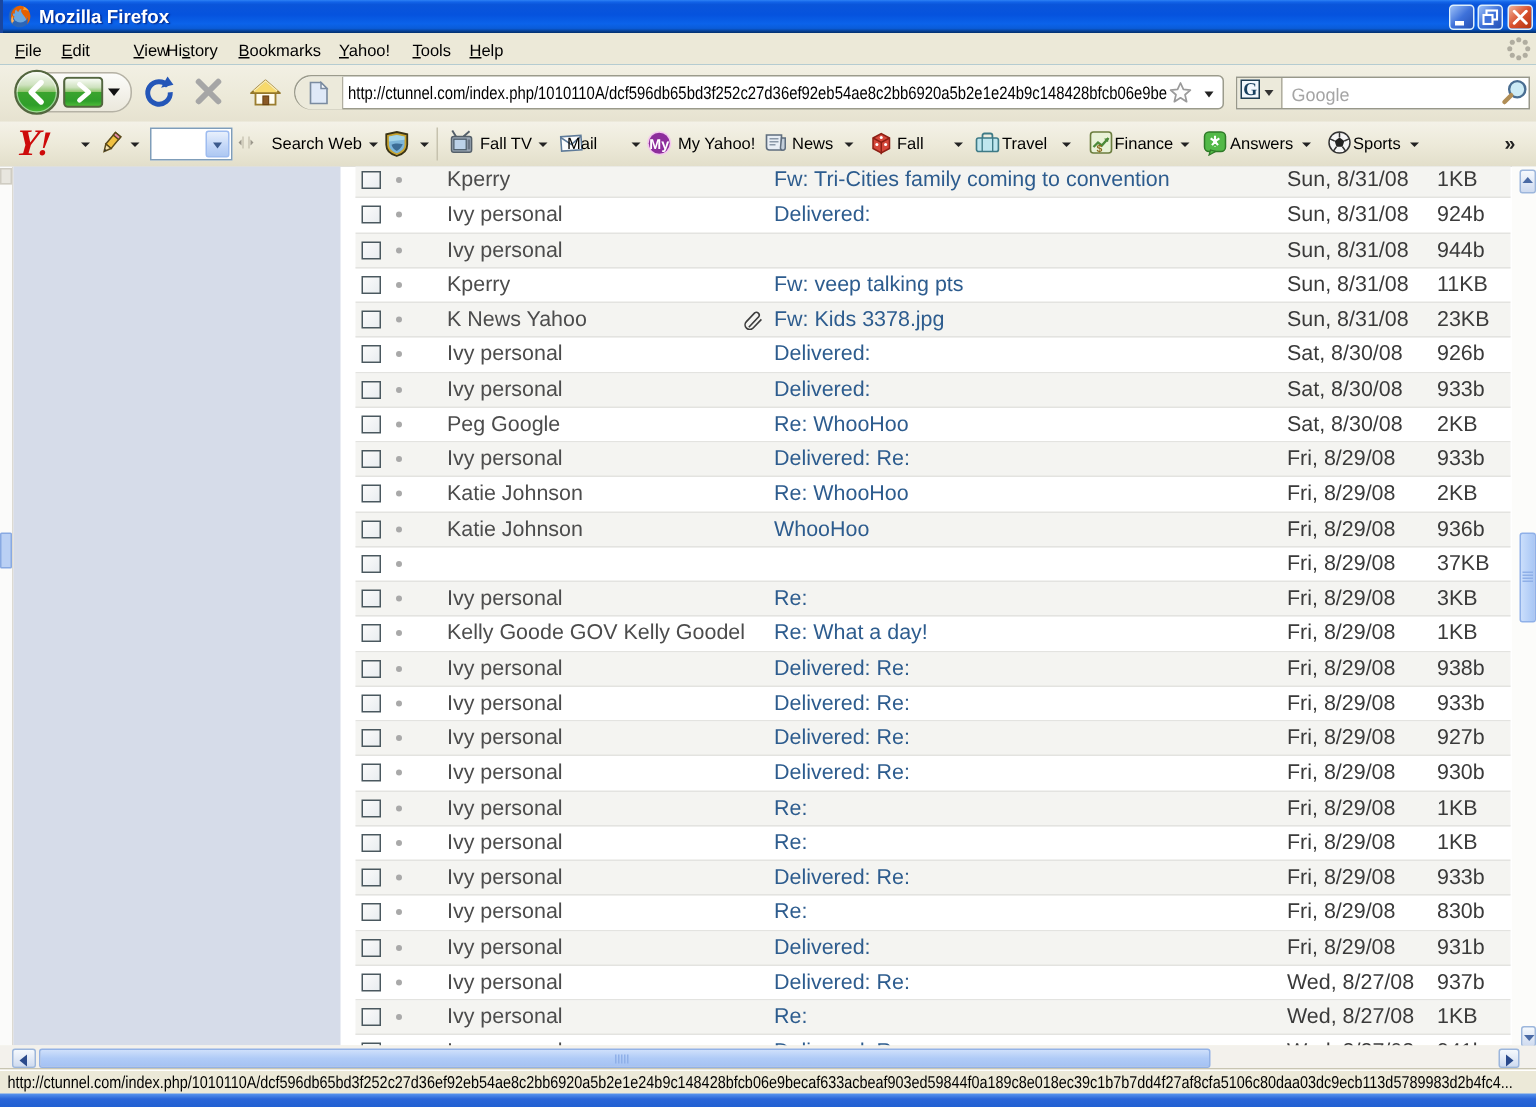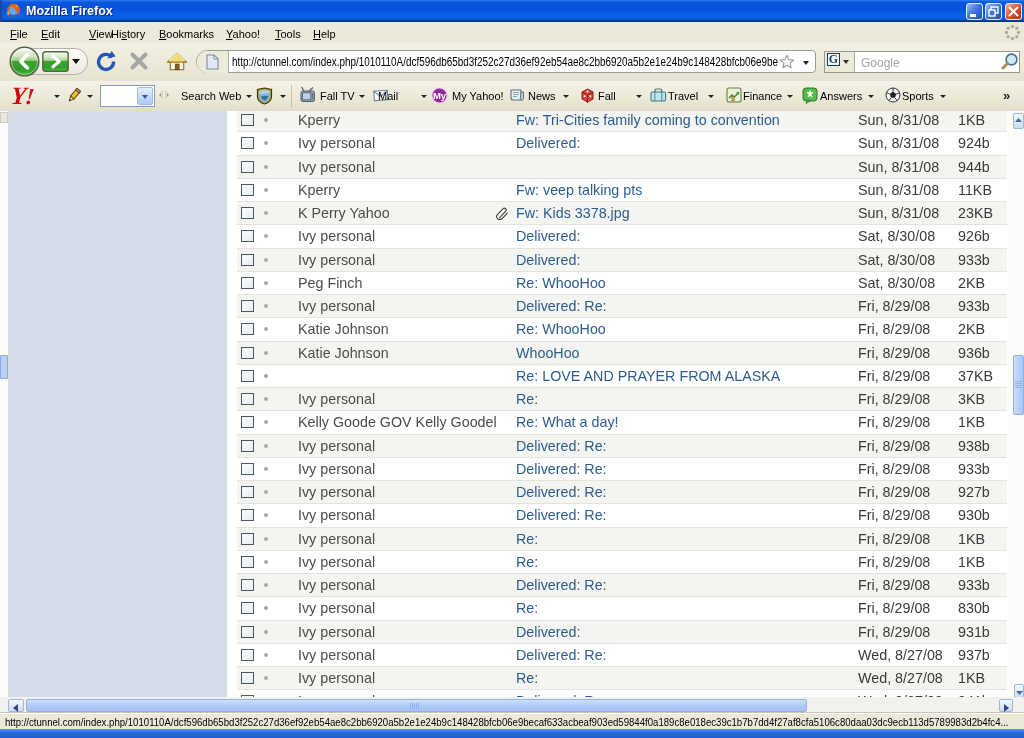--- a/index.html
+++ b/index.html
@@ -318,21 +318,21 @@
         <span class="cb"></span>
         <span class="dot"></span>
         <span class="snd">Kperry</span>
         <span class="sbj">Fw: veep talking pts</span>
         <span class="dt">Sun, 8/31/08</span>
         <span class="sz">11KB</span>
       </div>
 <div class="row g" style="top:93.0px">
         <span class="cb"></span>
         <span class="dot"></span>
-        <span class="snd">K Perry Yahoo</span>
+        <span class="snd">K News Yahoo</span>
         <svg class="clip" viewBox="0 0 14 15">
           <path d="M4.2 13.2 L10.8 6.2 A1.9 1.9 0 0 0 8.1 3.6 L2.6 9.4 A3.1 3.1 0 0 0 7.1 13.7 L12.6 7.9" fill="none" stroke="#3d3d3d" stroke-width="1.1"></path>
         </svg>
         <span class="sbj">Fw: Kids 3378.jpg</span>
         <span class="dt">Sun, 8/31/08</span>
         <span class="sz">23KB</span>
       </div>
 <div class="row" style="top:116.25px">
         <span class="cb"></span>
         <span class="dot"></span>
@@ -345,21 +345,21 @@
         <span class="cb"></span>
         <span class="dot"></span>
         <span class="snd">Ivy personal</span>
         <span class="sbj">Delivered:</span>
         <span class="dt">Sat, 8/30/08</span>
         <span class="sz">933b</span>
       </div>
 <div class="row" style="top:162.75px">
         <span class="cb"></span>
         <span class="dot"></span>
-        <span class="snd">Peg Finch</span>
+        <span class="snd">Peg Google</span>
         <span class="sbj">Re: WhooHoo</span>
         <span class="dt">Sat, 8/30/08</span>
         <span class="sz">2KB</span>
       </div>
 <div class="row g" style="top:186.0px">
         <span class="cb"></span>
         <span class="dot"></span>
         <span class="snd">Ivy personal</span>
         <span class="sbj">Delivered: Re:</span>
         <span class="dt">Fri, 8/29/08</span>
@@ -377,21 +377,20 @@
         <span class="cb"></span>
         <span class="dot"></span>
         <span class="snd">Katie Johnson</span>
         <span class="sbj">WhooHoo</span>
         <span class="dt">Fri, 8/29/08</span>
         <span class="sz">936b</span>
       </div>
 <div class="row" style="top:255.75px">
         <span class="cb"></span>
         <span class="dot"></span>
-        <span class="sbj">Re: LOVE AND PRAYER FROM ALASKA</span>
         <span class="dt">Fri, 8/29/08</span>
         <span class="sz">37KB</span>
       </div>
 <div class="row g" style="top:279.0px">
         <span class="cb"></span>
         <span class="dot"></span>
         <span class="snd">Ivy personal</span>
         <span class="sbj">Re:</span>
         <span class="dt">Fri, 8/29/08</span>
         <span class="sz">3KB</span>

